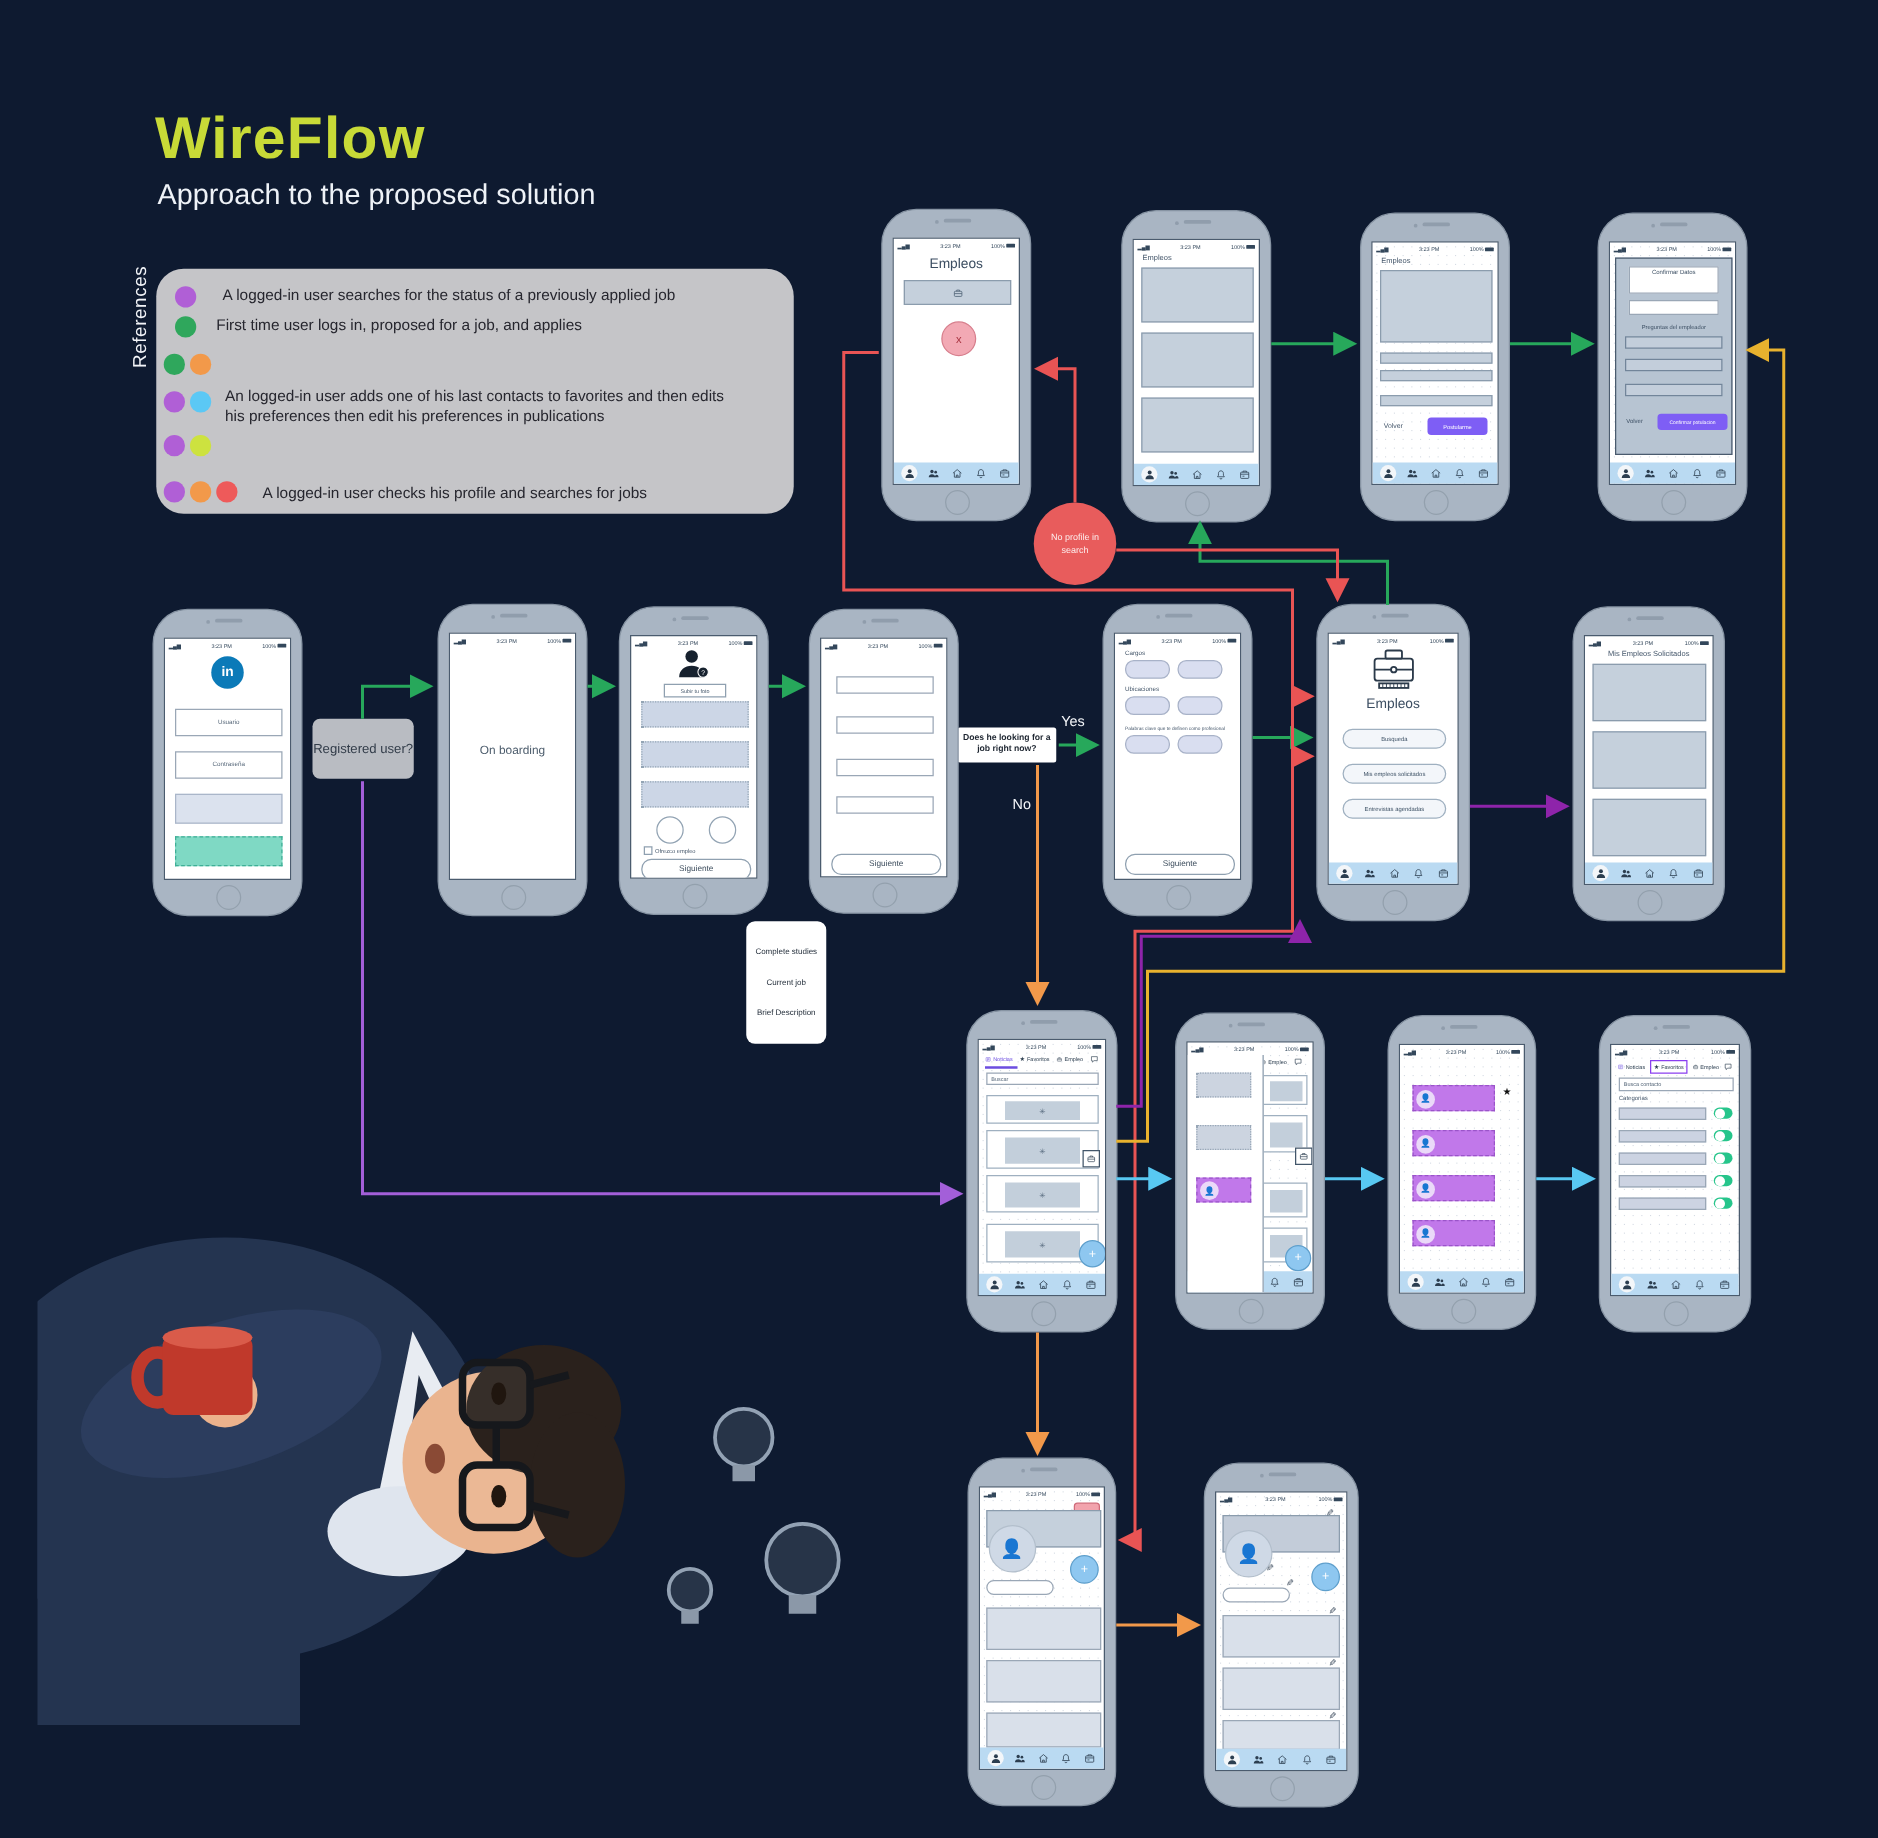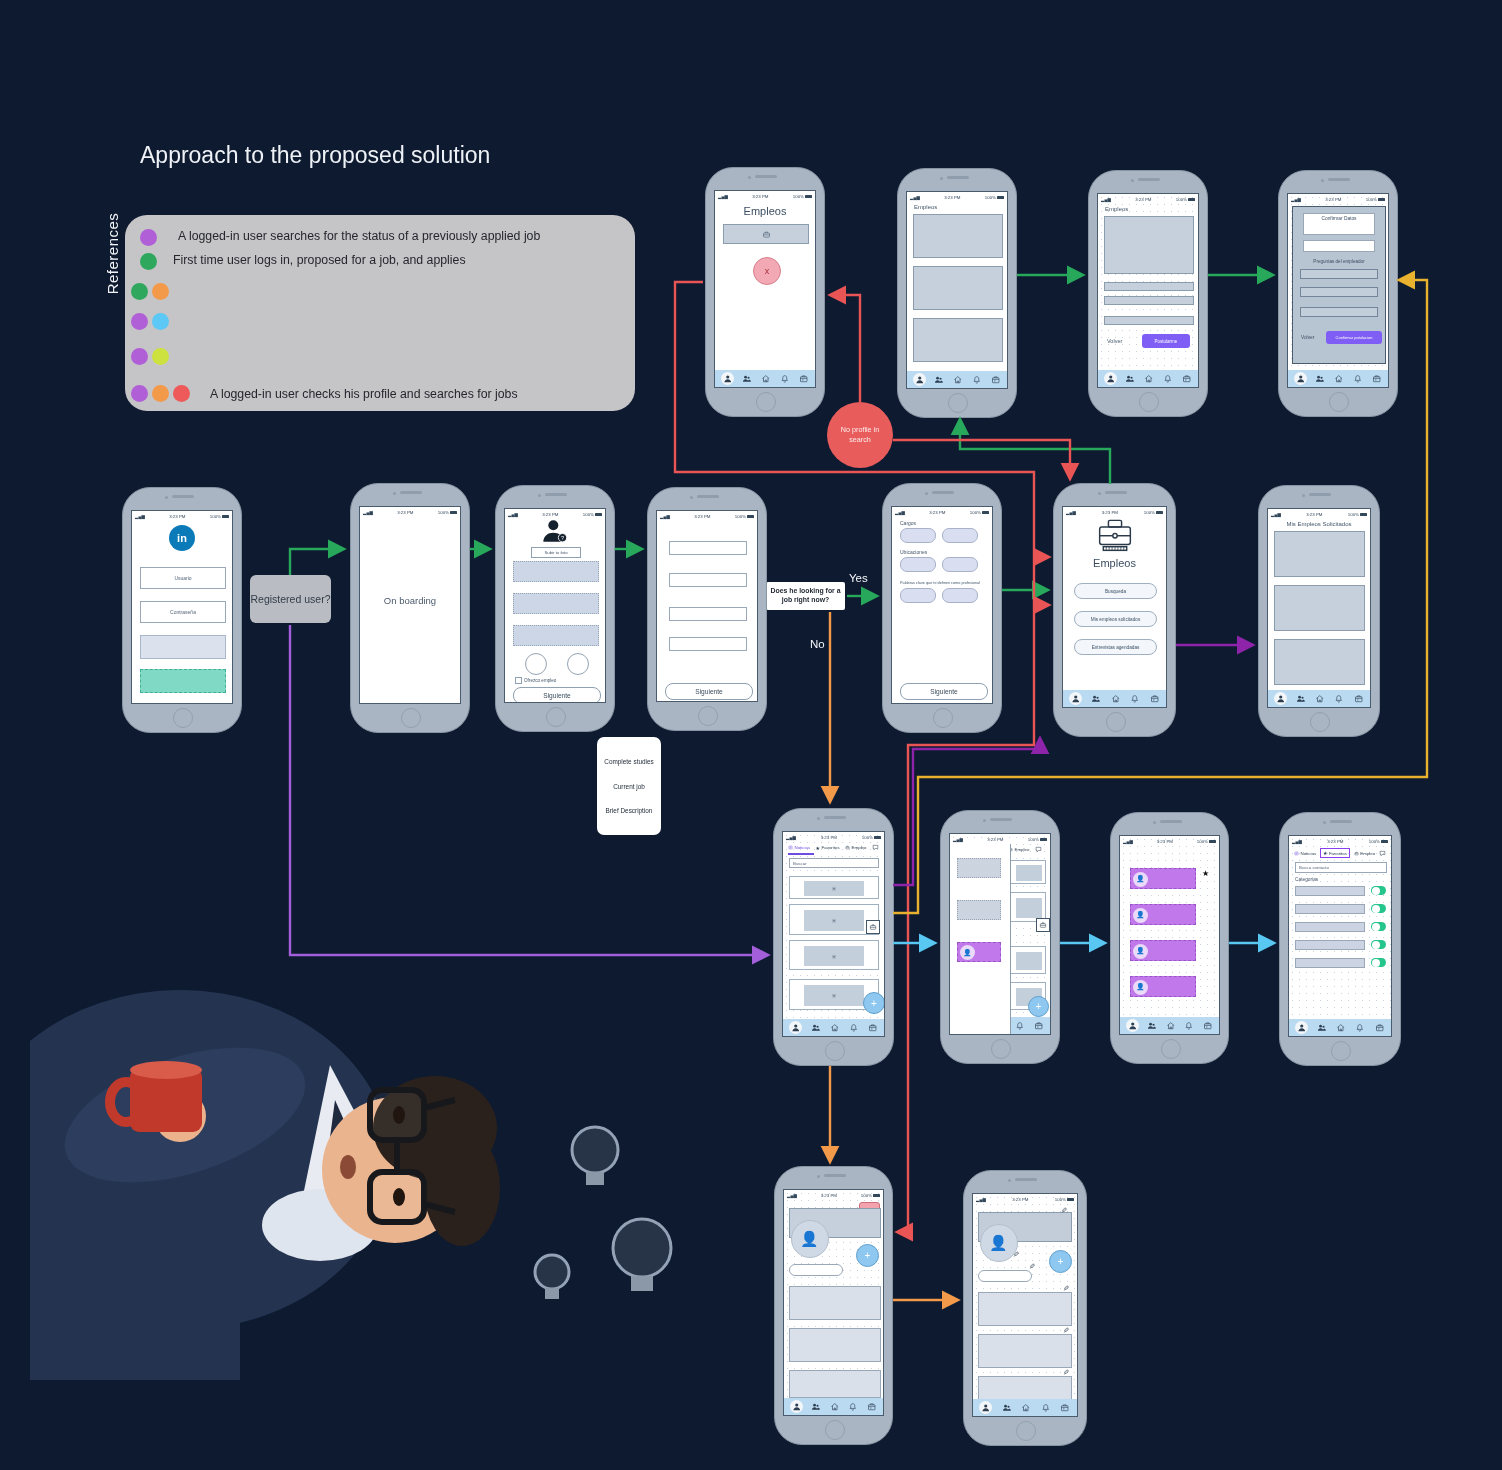--- a/index.html
+++ b/index.html
@@ -1,20 +1,20 @@
 <!DOCTYPE html>
 <html><head>
 <meta charset="utf-8">
 <style>
   html,body{margin:0;padding:0;background:#0e1a30;}
   #canvas{position:relative;width:1502px;height:1470px;background:#0e1a30;overflow:hidden;
           font-family:"Liberation Sans",sans-serif;}
   
   .title{position:absolute;left:124px;top:82px;font-size:47px;font-weight:bold;color:#c8da37;letter-spacing:1px;}
-  .subtitle{position:absolute;left:126px;top:142px;font-size:23px;font-weight:300;color:#eef2f7;margin-left:14px;}
+  .subtitle{position:absolute;left:126px;top:142px;font-size:23px;font-weight:300;color:#eef2f7;}
   
   .legend{position:absolute;left:125px;top:215px;width:510px;height:196px;background:#c5c5c8;border-radius:22px;}
   .vlabel{position:absolute;left:42px;top:245px;width:140px;text-align:center;color:#f2f4f8;font-size:15px;
           transform:rotate(-90deg);transform-origin:center;letter-spacing:.5px;}
   .dot{position:absolute;width:17px;height:17px;border-radius:50%;}
   .d-purple{background:#b05fd6}.d-green{background:#2fa75c}.d-orange{background:#f2994a}
   .d-blue{background:#5bc8f5}.d-lime{background:#cde23f}.d-red{background:#ee5a5a}
   .ltext{position:absolute;font-size:12.3px;color:#26262e;line-height:15.5px;}
   
   .decision{position:absolute;background:#b9bcc2;border-radius:6px;color:#323c49;font-size:10.5px;
@@ -117,32 +117,34 @@
       </symbol>
     <symbol id="i-news" viewBox="0 0 24 24">
         <rect x="4" y="5" width="16" height="14" rx="1.5"></rect>
         <path d="M7.5,9h9M7.5,12.5h9M7.5,16h5"></path>
       </symbol>
   </defs>
 </svg>
 
 <div id="canvas">
 
+  <div class="title">WireFlow</div>
   <div class="subtitle">Approach to the proposed solution</div>
   <div class="vlabel">References</div>
 
   <div class="legend">
     <span class="dot d-purple" style="left:15px;top:14px"></span>
     <div class="ltext" style="left:53px;top:14px;width:440px">A logged-in user searches for the status of a previously applied job</div>
     <span class="dot d-green" style="left:15px;top:38px"></span>
     <div class="ltext" style="left:48px;top:38px;width:440px">First time user logs in, proposed for a job, and applies</div>
     <span class="dot d-green" style="left:6px;top:68px"></span>
     <span class="dot d-orange" style="left:27px;top:68px"></span>
     <span class="dot d-purple" style="left:6px;top:98px"></span>
     <span class="dot d-blue" style="left:27px;top:98px"></span>
+    <div class="ltext" style="left:55px;top:95px;width:400px">An logged-in user adds one of his last contacts to favorites and then edits his preferences then edit his preferences in publications</div>
     <span class="dot d-purple" style="left:6px;top:133px"></span>
     <span class="dot d-lime" style="left:27px;top:133px"></span>
     <span class="dot d-purple" style="left:6px;top:170px"></span>
     <span class="dot d-orange" style="left:27px;top:170px"></span>
     <span class="dot d-red" style="left:48px;top:170px"></span>
     <div class="ltext" style="left:85px;top:172px;width:400px">A logged-in user checks his profile and searches for jobs</div>
   </div>
 
   <div class="decision" style="left:250px;top:575px;width:81px;height:48px">Registered user?</div>
   <div class="qbox" style="left:766px;top:582px;width:79px;height:28px">Does he looking for a job right now?</div>

